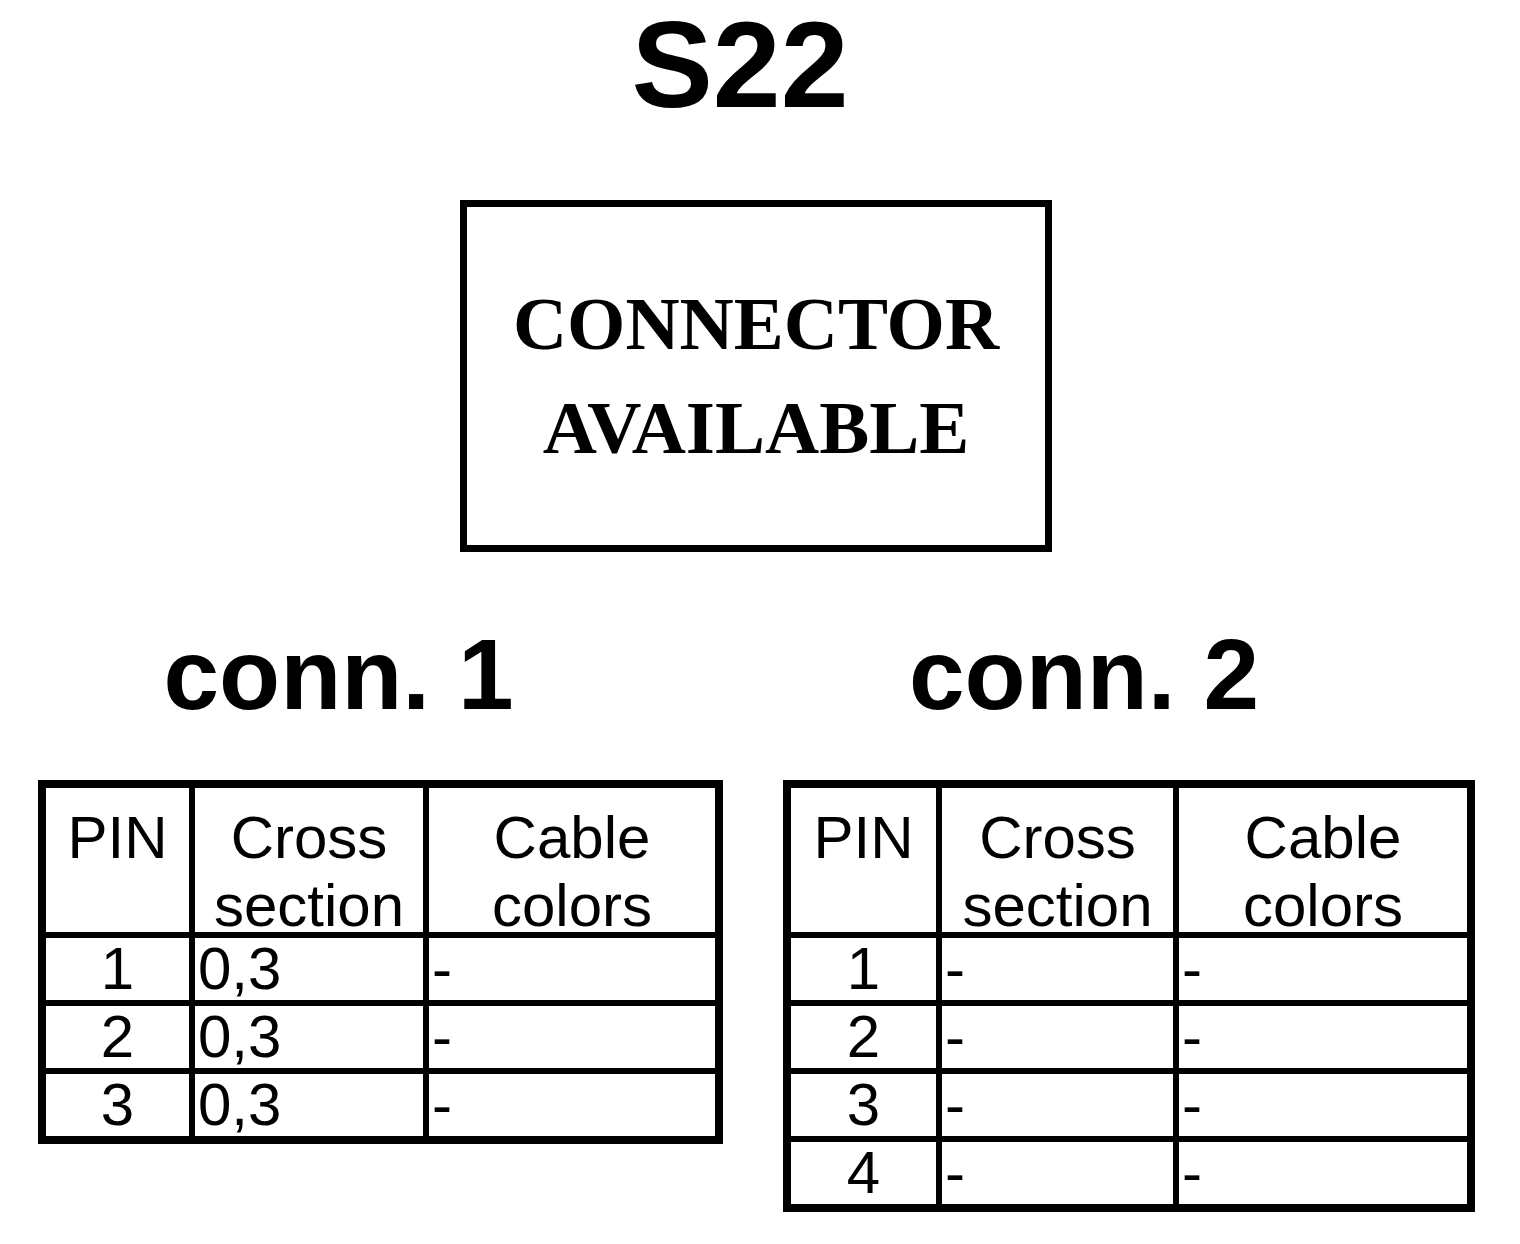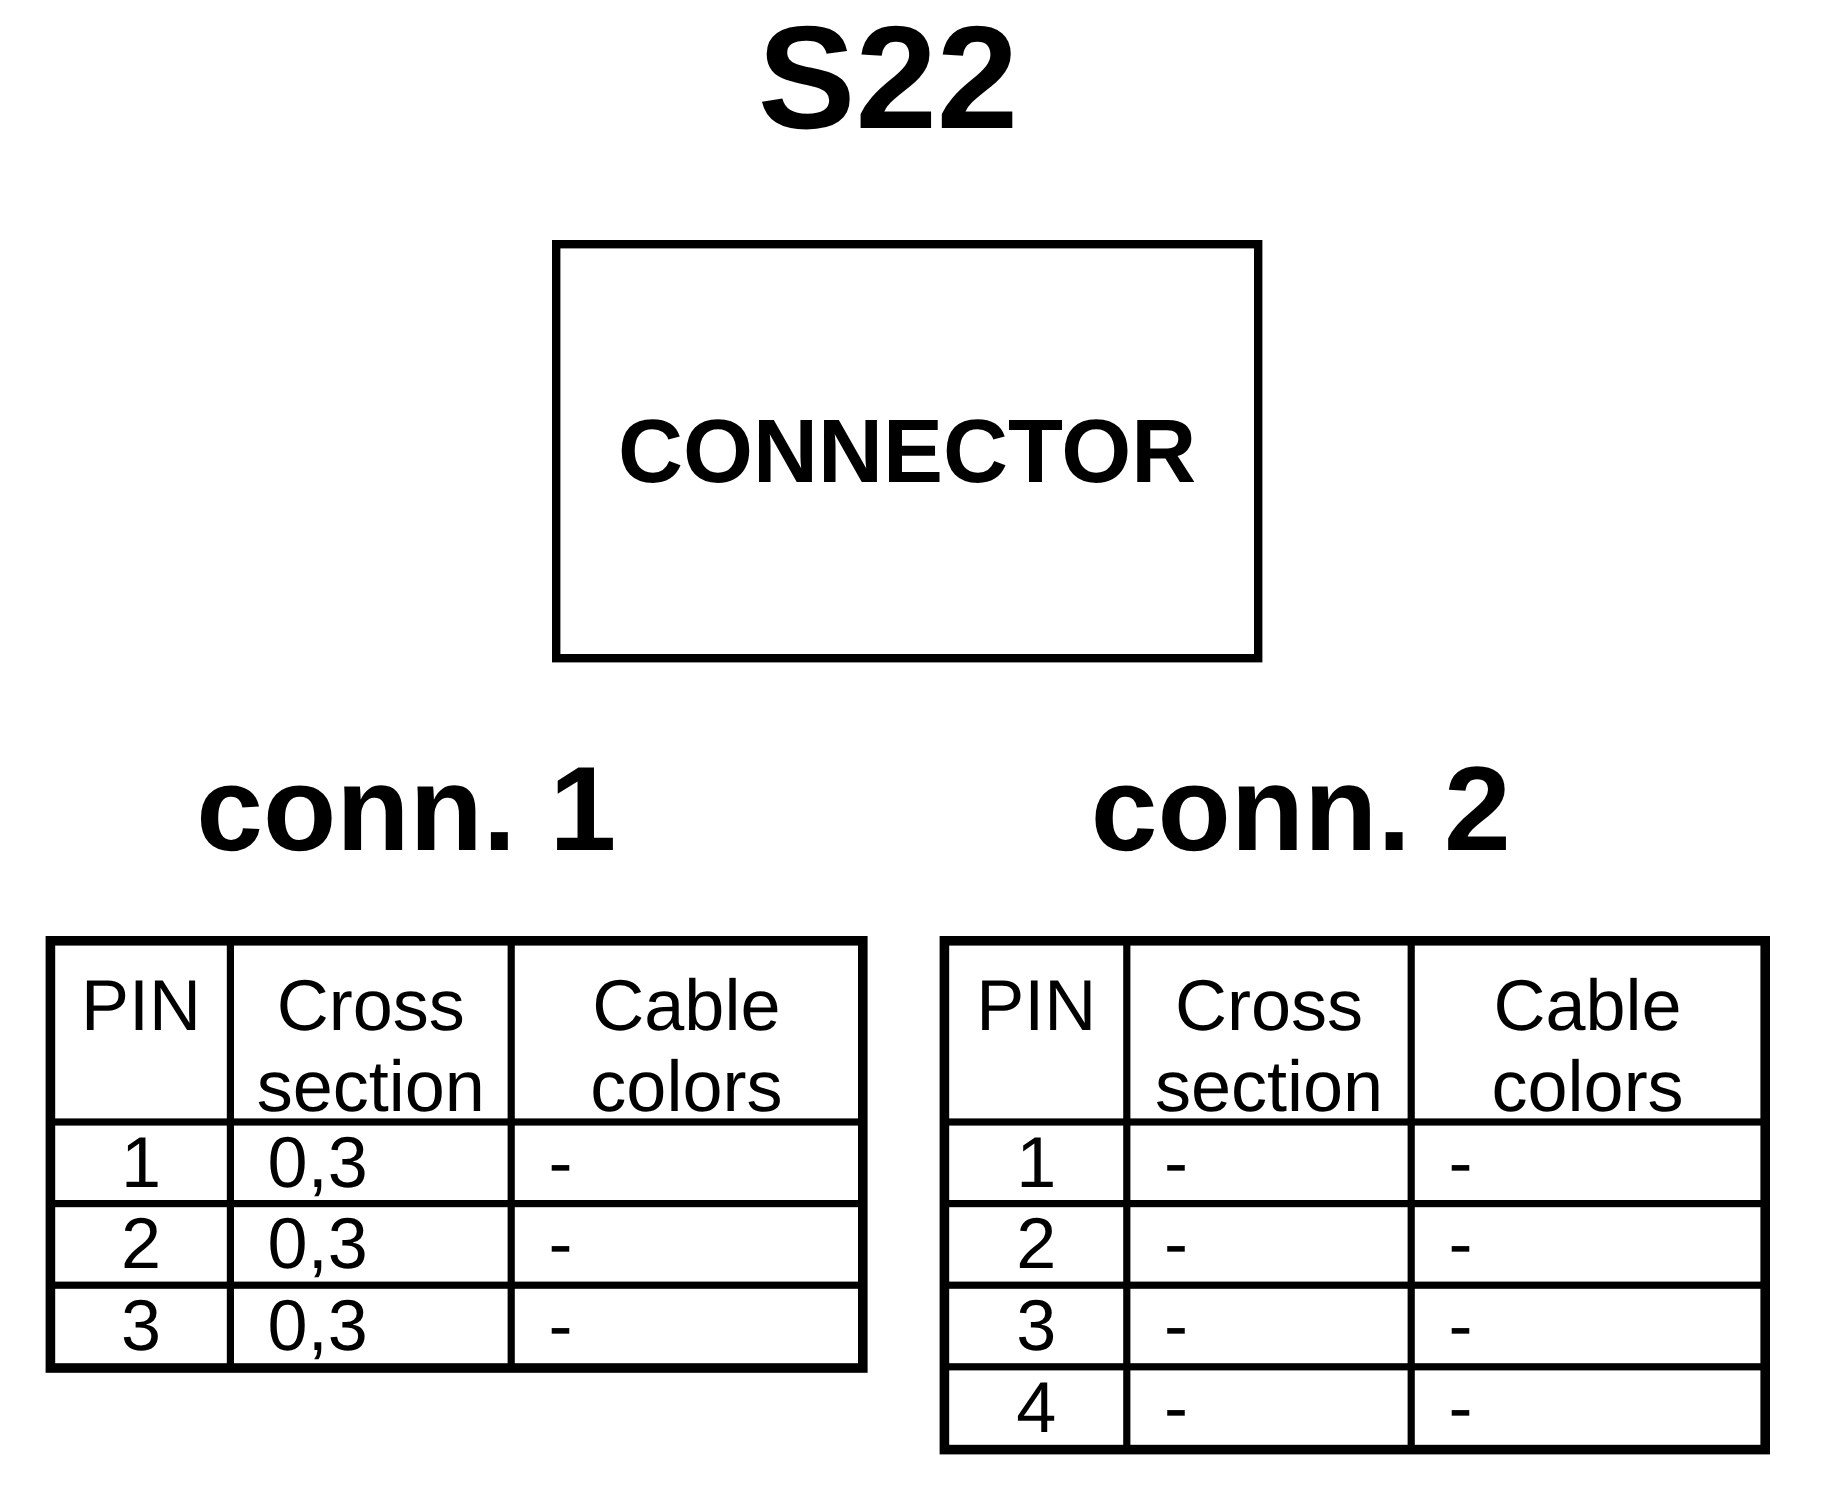--- a/index.html
+++ b/index.html
@@ -20,20 +20,21 @@
   }
 
   
   .notice-box {
     position: absolute; left: 460px; top: 200px;
     width: 578px; height: 338px;
     border: 7px solid #000000;
     display: flex; flex-direction: column;
     justify-content: center; align-items: center;
     background: #ffffff;
+    font-family: Liberation Serif, serif;
   }
   .notice-line {
     font-size: 75px; font-weight: bold; line-height: 104px;
     text-align: center; white-space: nowrap;
   }
 
   
   .conn-heading {
     position: absolute; top: 624px;
     font-size: 100px; font-weight: bold; line-height: 1.0;
@@ -61,30 +62,31 @@
   .cell { background: #ffffff; font-size: 60px; overflow: visible; }
   .hdr-cell {
     text-align: center; line-height: 68px; padding-top: 16px;
   }
   .pin-cell {
     display: flex; align-items: center; justify-content: center;
     line-height: 1;
   }
   .val-cell {
     display: flex; align-items: center;
-    padding-left: 28px; line-height: 1;
+    padding-left: 3px; line-height: 1;
   }
 </style>
 </head>
 <body>
 
 <div class="page-title">S22</div>
 
 <div class="notice-box">
   <div class="notice-line">CONNECTOR</div>
+  <div class="notice-line">AVAILABLE</div>
 </div>
 
 <div class="conn-heading" id="conn-heading-1">conn. 1</div>
 <div class="conn-heading" id="conn-heading-2">conn. 2</div>
 
 <div class="tbl" id="table-conn1">
   <div class="cell hdr-cell">PIN</div>
   <div class="cell hdr-cell">Cross section</div>
   <div class="cell hdr-cell">Cable colors</div>
 

